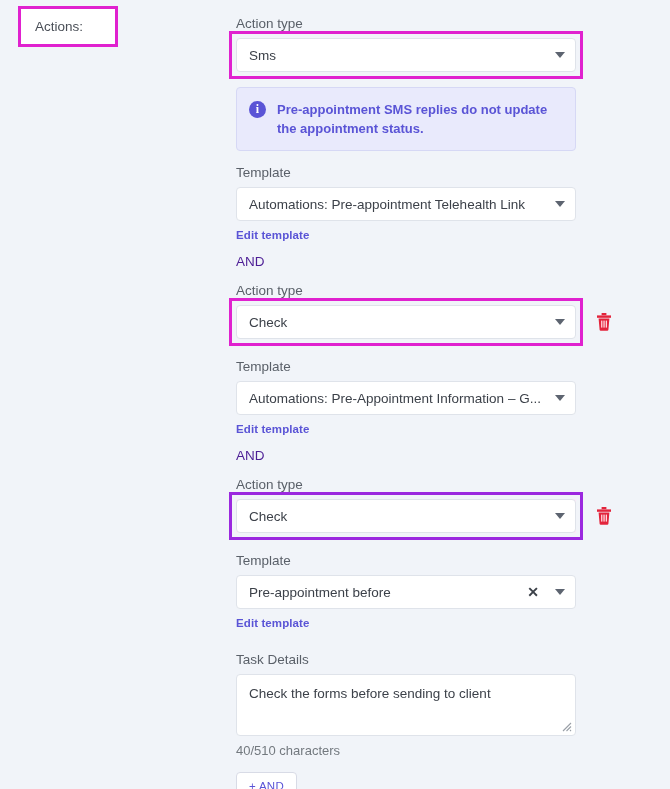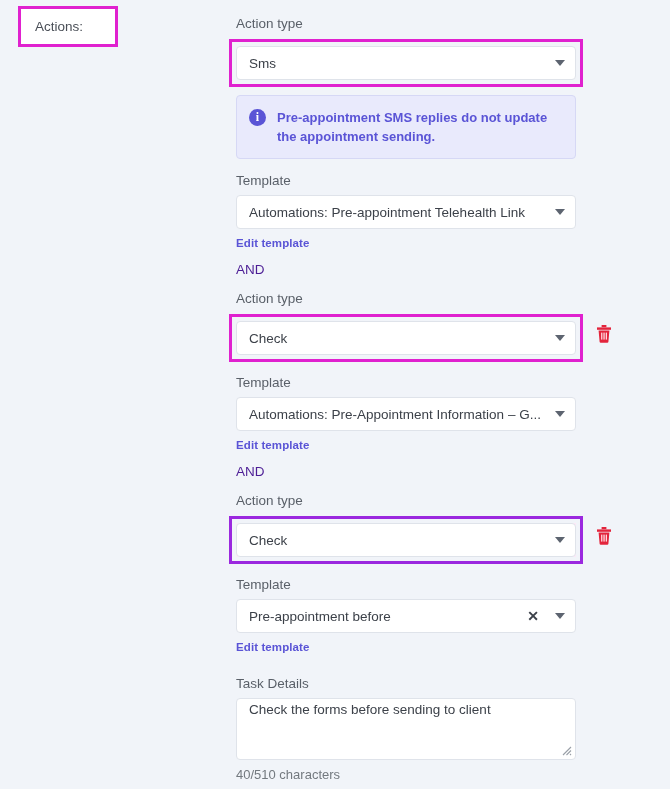--- a/index.html
+++ b/index.html
@@ -59,21 +59,21 @@
     border-right: 5px solid transparent;
     border-top: 6px solid #5d6470;
     flex: 0 0 auto;
   }
   .clear-x {
     font-size: 14px; font-weight: bold; color: #3c4149;
     margin-right: 10px; line-height: 1; flex: 0 0 auto;
   }
 
   
-  .hl-wrap { position: relative; display: inline-block; margin-top: 8px; }
+  .hl-wrap { position: relative; display: inline-block; }
   .hl-wrap::after {
     content: ""; position: absolute; pointer-events: none;
     left: -7px; top: -7px; right: -7px; bottom: -7px;
     border: 3px solid #e021cf;
   }
   .hl-wrap.purple::after { border-color: #9b28df; }
   .hl-wrap.glow { background: #fde9f8; }
 
   
   .info-banner {
@@ -103,21 +103,21 @@
     flex: 0 0 auto;
   }
 
   
   .textarea {
     position: relative;
     width: 340px; height: 62px;
     background: #ffffff;
     border: 1px solid #dfe3ea;
     border-radius: 4px;
-    padding: 2px 12px;
+    padding: 10px 12px;
     font-size: 13.5px; color: #3c4149;
     line-height: 18px;
   }
   .resize-grip {
     position: absolute; right: 3px; bottom: 3px;
     width: 10px; height: 10px;
   }
   .char-count {
     font-size: 13px; color: #73797f;
     margin-top: 7px;
@@ -157,21 +157,21 @@
           <div class="select">
             <span class="select-value">Sms</span>
             <span class="chev"></span>
           </div>
         </div>
       </div>
 
       
       <div class="info-banner">
         <div class="info-icon">i</div>
-        <div class="info-text">Pre-appointment SMS replies do not update the appointment sending.</div>
+        <div class="info-text">Pre-appointment SMS replies do not update the appointment status.</div>
       </div>
 
       <div class="fld-label mt14">Template</div>
 
       <div class="select">
         <span class="select-value">Automations: Pre-appointment Telehealth Link</span>
         <span class="chev"></span>
       </div>
 
       <a class="edit-link">Edit template</a>

